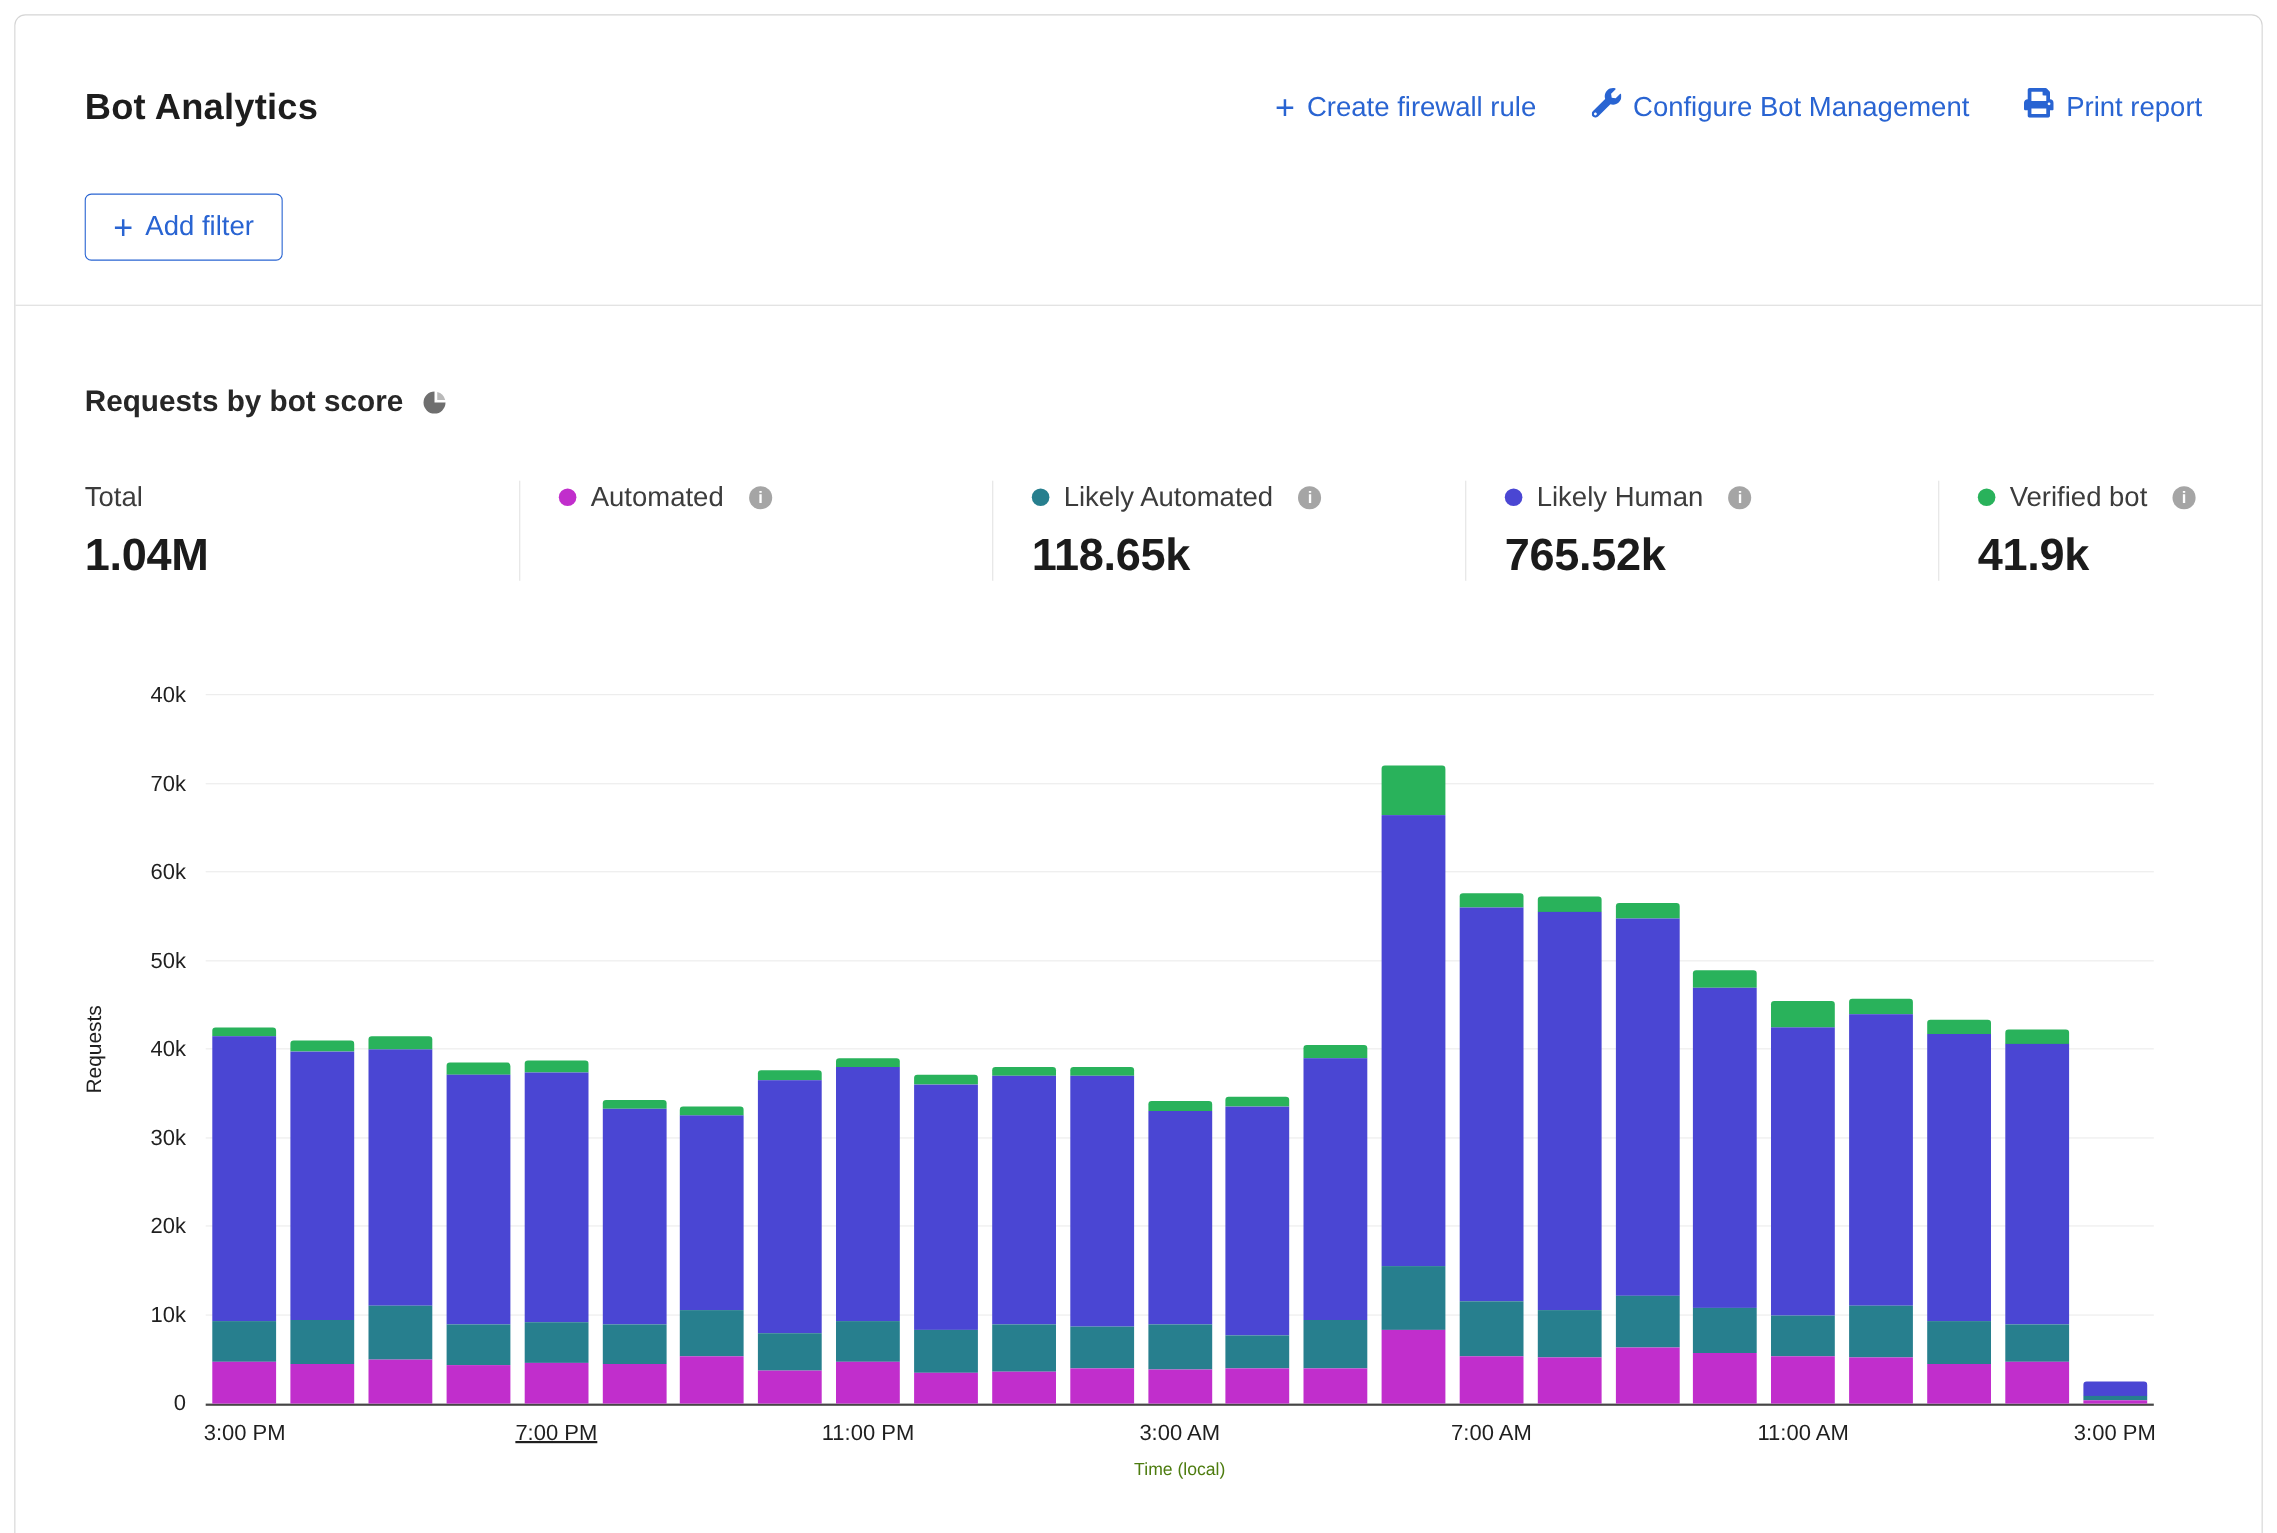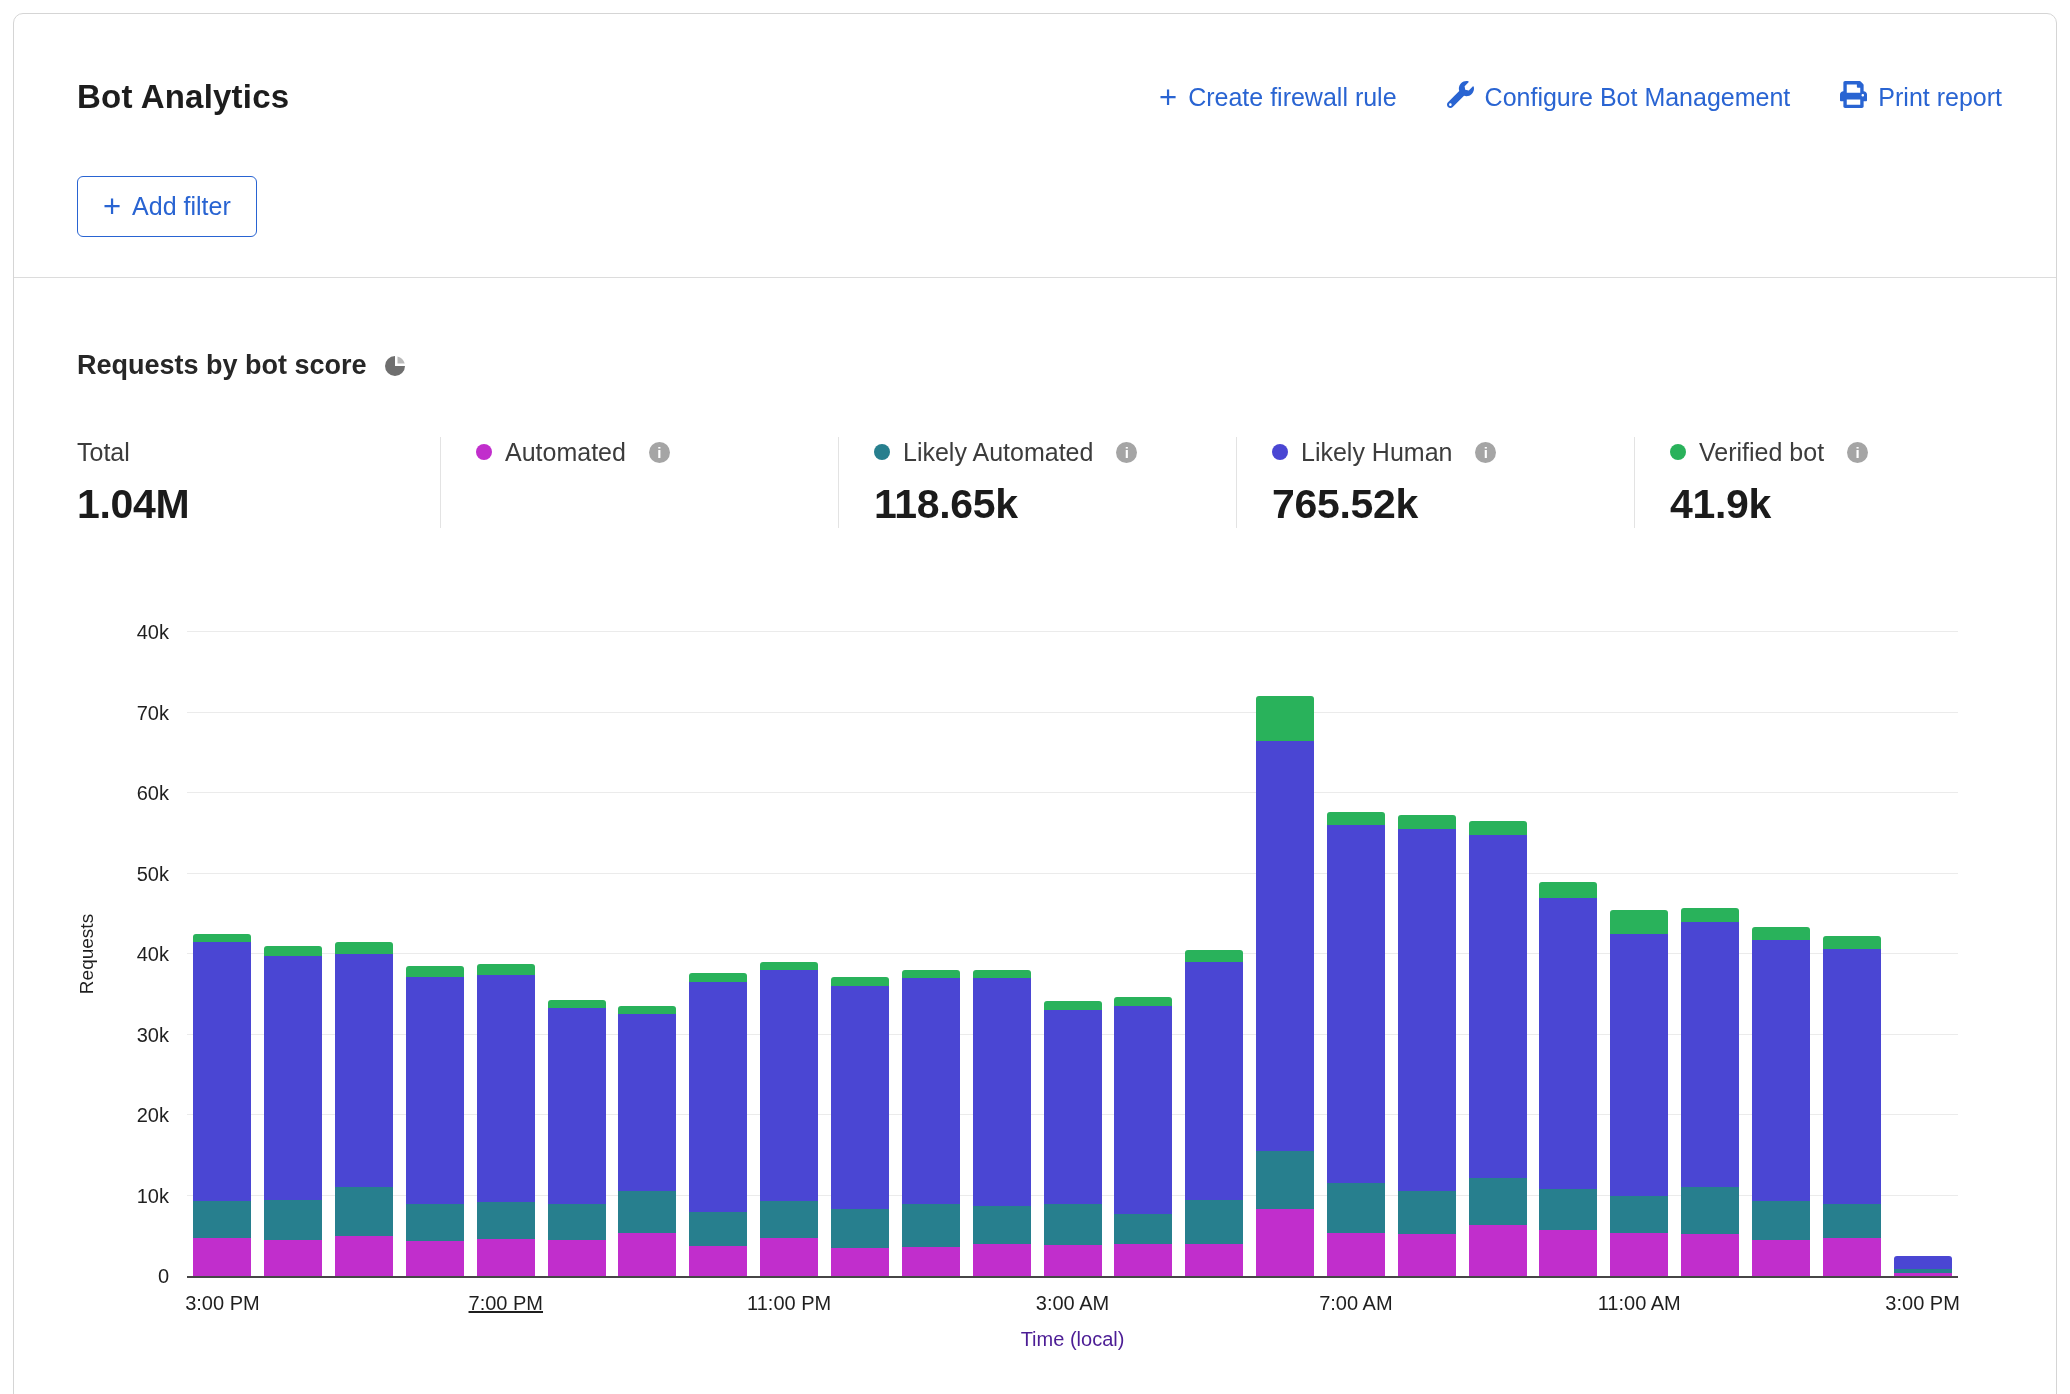--- a/index.html
+++ b/index.html
@@ -31,21 +31,21 @@
   .chev { width:0; height:0; border-left:9px solid transparent; border-right:9px solid transparent;
           border-top:11px solid #4f4f4f; }
 
   
   .section { border-top:1px solid #dcdcdc; padding:72px 54px 0 63px; }
   .section-title-row { display:flex; align-items:center; gap:16px; }
   .section-title { font-size:27px; font-weight:bold; color:#272727; }
   .pie-icon svg { width:24px; height:24px; display:block; }
 
   
-  .stats { display:flex; margin-top:56px; }
+  .stats { display:flex; margin-top:56px;gap:32px; }
   .stat { width:398px; border-left:1px solid #e3e3e3; padding-left:35px; }
   .stat.first { width:363px; border-left:none; padding-left:0; }
   .stat.last { flex:1; }
   .stat-label { display:flex; align-items:center; gap:13px; font-size:25px; color:#3c3c3c;
                 height:30px; }
   .dot { width:16px; height:16px; border-radius:50%; flex:none; }
   .info { width:21px; height:21px; border-radius:50%; background:#a5a5a5; color:#fff;
           font-size:15px; font-weight:bold; display:inline-flex; align-items:center;
           justify-content:center; margin-left:10px; cursor:pointer; flex:none; }
   .stat-value { margin-top:14px; font-size:41px; font-weight:bold; color:#1b1b1b;
@@ -60,21 +60,21 @@
   .bar { position:absolute; bottom:0; top:0; width:58px; display:flex;
          flex-direction:column-reverse; cursor:pointer; }
   .seg { width:100%; }
   .cap { border-radius:3px 3px 0 0; }
   .xlab { position:absolute; top:calc(100% + 16px); transform:translateX(-50%);
           font-size:20px; color:#1f1f1f; white-space:nowrap; }
   .y-axis-title { position:absolute; left:-100px; top:50%;
                   transform:translate(-50%,-50%) rotate(-90deg); font-size:19px;
                   color:#1f1f1f; white-space:nowrap; }
   .x-axis-title { position:absolute; top:calc(100% + 52px); left:50%;
-                  transform:translateX(-50%); font-size:20px; color:#4c1d95; }
+                  transform:translateX(-50%); font-size:16px; color:#4d7c0f; }
 </style>
 </head>
 <body>
 
 <div class="card">
 
   <div class="header-row">
     <div class="page-title">Bot Analytics</div>
     <div class="actions">
       <div class="link">

